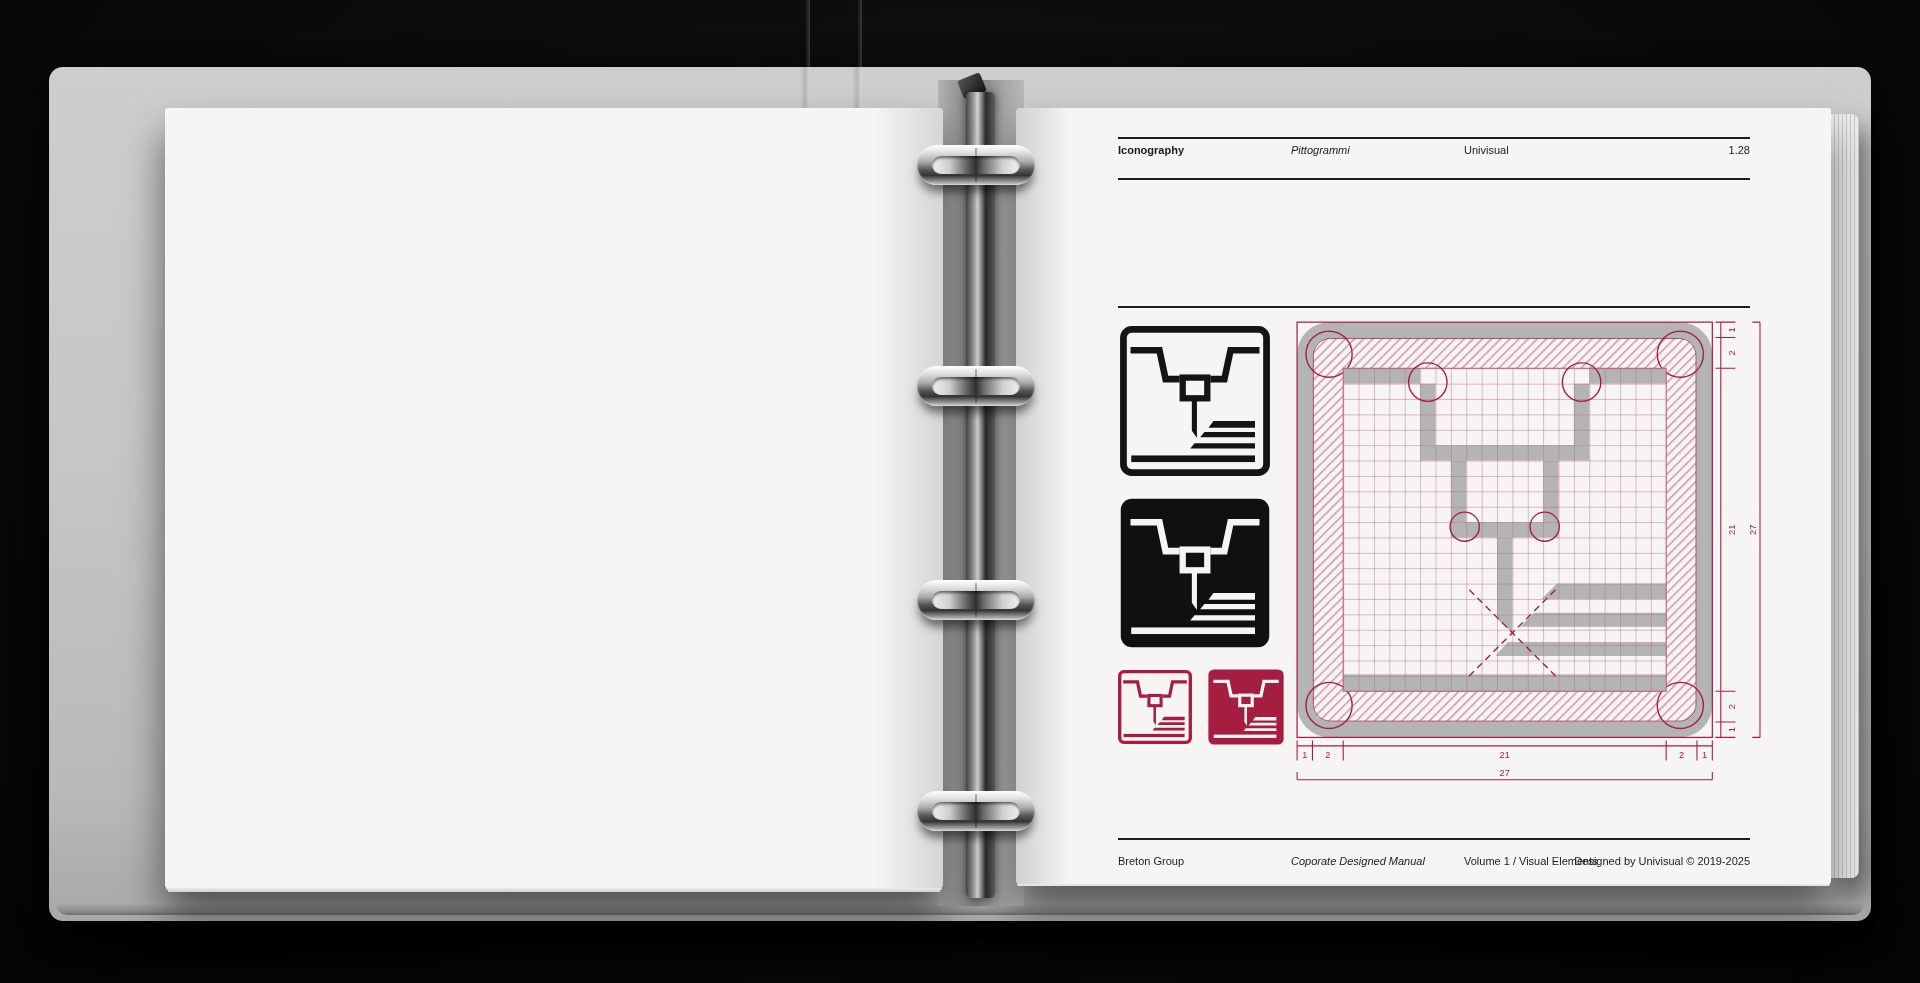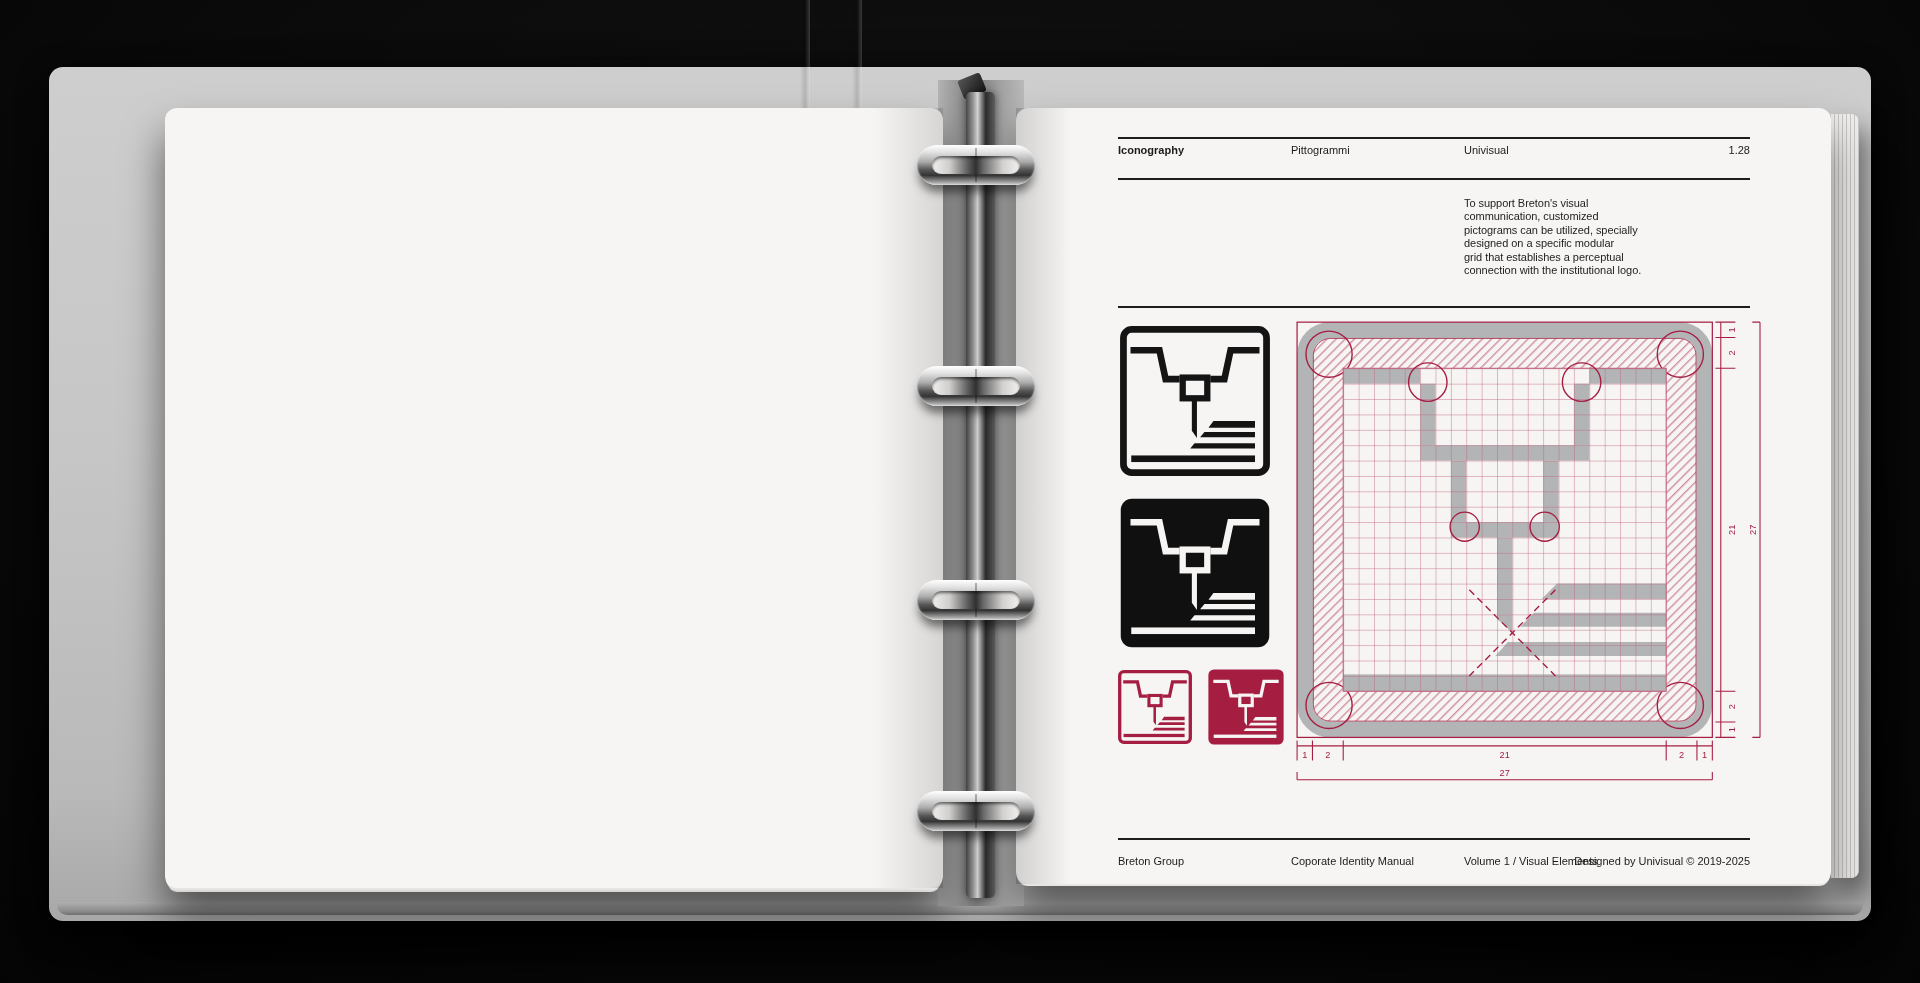--- a/index.html
+++ b/index.html
@@ -16,21 +16,21 @@
           background:linear-gradient(90deg,rgba(0,0,0,0) 0%,rgba(0,0,0,.12) 50%,rgba(255,255,255,.18) 100%);}
   .gap-strip{position:absolute;left:938px;top:80px;width:86px;height:826px;
           background:linear-gradient(90deg,#b3b3b3 0%,#8f8f8f 28%,#7b7b7b 45%,#9f9f9f 70%,#b9b9b9 100%);}
   
   .spine-bar{position:absolute;left:966px;top:92px;width:29px;height:806px;border-radius:5px;
           background:linear-gradient(90deg,#474747 0%,#9b9b9b 26%,#d4d4d4 40%,#2c2c2c 68%,#606060 100%);
           box-shadow:0 0 9px rgba(0,0,0,.5);}
   .spine-lever{position:absolute;left:960px;top:76px;width:24px;height:20px;background:linear-gradient(135deg,#555,#161616);
           transform:rotate(-22deg);border-radius:3px;}
   
-  .page{position:absolute;background:#f6f5f3;border-radius:12px;}
+  .page{position:absolute;background:#f6f5f3;border-radius:3px;}
   .page-left{left:165px;top:108px;width:778px;height:780px;
           box-shadow:0 3px 0 -1px #e6e5e3, 0 7px 0 -3px #d9d8d6, 0 26px 40px rgba(0,0,0,.55);}
   .page-left::after{content:'';position:absolute;top:0;right:0;width:70px;height:100%;
           background:linear-gradient(90deg,rgba(0,0,0,0),rgba(0,0,0,.13));}
   .page-right{left:1016px;top:108px;width:815px;height:776px;
           box-shadow:0 3px 0 -1px #e6e5e3, 0 26px 40px rgba(0,0,0,.5);}
   .page-right::before{content:'';position:absolute;top:0;left:0;width:55px;height:100%;
           background:linear-gradient(90deg,rgba(0,0,0,.15),rgba(0,0,0,0));}
   .page-stack-right{position:absolute;left:1831px;top:114px;width:28px;height:764px;border-radius:0 8px 8px 0;
           background:repeating-linear-gradient(90deg,#efeeec 0px,#efeeec 3px,#c8c7c5 3px,#c8c7c5 4px);
@@ -46,21 +46,21 @@
   
   .doc{position:absolute;inset:0;color:#1b1b1b;}
   .rule{position:absolute;left:102px;right:81px;background:#1d1d1d;}
   .rule-top{top:29px;height:2px;}
   .rule-mid{top:70px;height:2px;}
   .rule-section{top:198px;height:1.5px;}
   .rule-footer{top:730px;height:1.5px;}
   .hcell{position:absolute;font-size:11px;line-height:12px;letter-spacing:0;}
   .row-head .hcell{top:36px;}
   .row-foot .hcell{top:747px;}
-  .cx1{left:102px;}  .cx2{left:275px;}  .cx3{left:448px;}
+  .cx1{left:102px;}  .cx2{left:275px;font-style:italic;}  .cx3{left:448px;}
   .cx4{right:81px;text-align:left;}
   .bold{font-weight:bold;}
   .para{position:absolute;top:78px;width:178px;font-size:11px;line-height:13.4px;
         white-space:pre-line;color:#232323;letter-spacing:-0.05px;}
   .para-it{left:275px;} .para-en{left:448px;}
   .iconbox{position:absolute;}
   svg text{font-family:"Liberation Sans",sans-serif;}
 </style>
 </head>
 <body>
@@ -97,26 +97,20 @@
 
       <div class="rule rule-top"></div>
       <div class="row-head">
         <span class="hcell cx1 bold">Iconography</span>
         <span class="hcell cx2">Pittogrammi</span>
         <span class="hcell cx3">Univisual</span>
         <span class="hcell cx4">1.28</span>
       </div>
       <div class="rule rule-mid"></div>
 
-      <p class="para para-en">To support Breton's visual
-communication, customized
-pictograms can be utilized, specially
-designed on a specific modular
-grid that establishes a perceptual
-connection with the institutional logo.</p>
 
       <div class="rule rule-section"></div>
 
       <svg class="iconbox" style="left:104px;top:218px;color:#141414" width="150" height="150" viewBox="0 0 100 100">
         <rect x="2.3" y="2.3" width="95.4" height="95.4" rx="5.5" fill="none" stroke="currentColor" stroke-width="4.5"></rect>
         <use href="#picto"></use>
       </svg>
 
       <svg class="iconbox" style="left:104px;top:390px;color:#f6f5f3" width="150" height="150" viewBox="0 0 100 100">
         <rect x="0.5" y="0.5" width="99" height="99" rx="7.5" fill="#101010"></rect>
@@ -209,21 +203,21 @@
           <text transform="translate(28.5,13.5) rotate(-90)">21</text>
           <text transform="translate(28.5,25) rotate(-90)">2</text>
           <text transform="translate(28.5,26.5) rotate(-90)">1</text>
           <text transform="translate(29.85,13.5) rotate(-90)">27</text>
         </g>
       </svg>
 
       <div class="rule rule-footer"></div>
       <div class="row-foot">
         <span class="hcell cx1">Breton Group</span>
-        <span class="hcell cx2">Coporate Identity Manual</span>
+        <span class="hcell cx2">Coporate Designed Manual</span>
         <span class="hcell cx3">Volume 1 / Visual Elements</span>
         <span class="hcell cx4">Designed by Univisual © 2019-2025</span>
       </div>
 
     </div>
   </div>
 
   <div class="ring" style="top:145px"></div>
   <div class="ring" style="top:366px"></div>
   <div class="ring" style="top:580px"></div>

